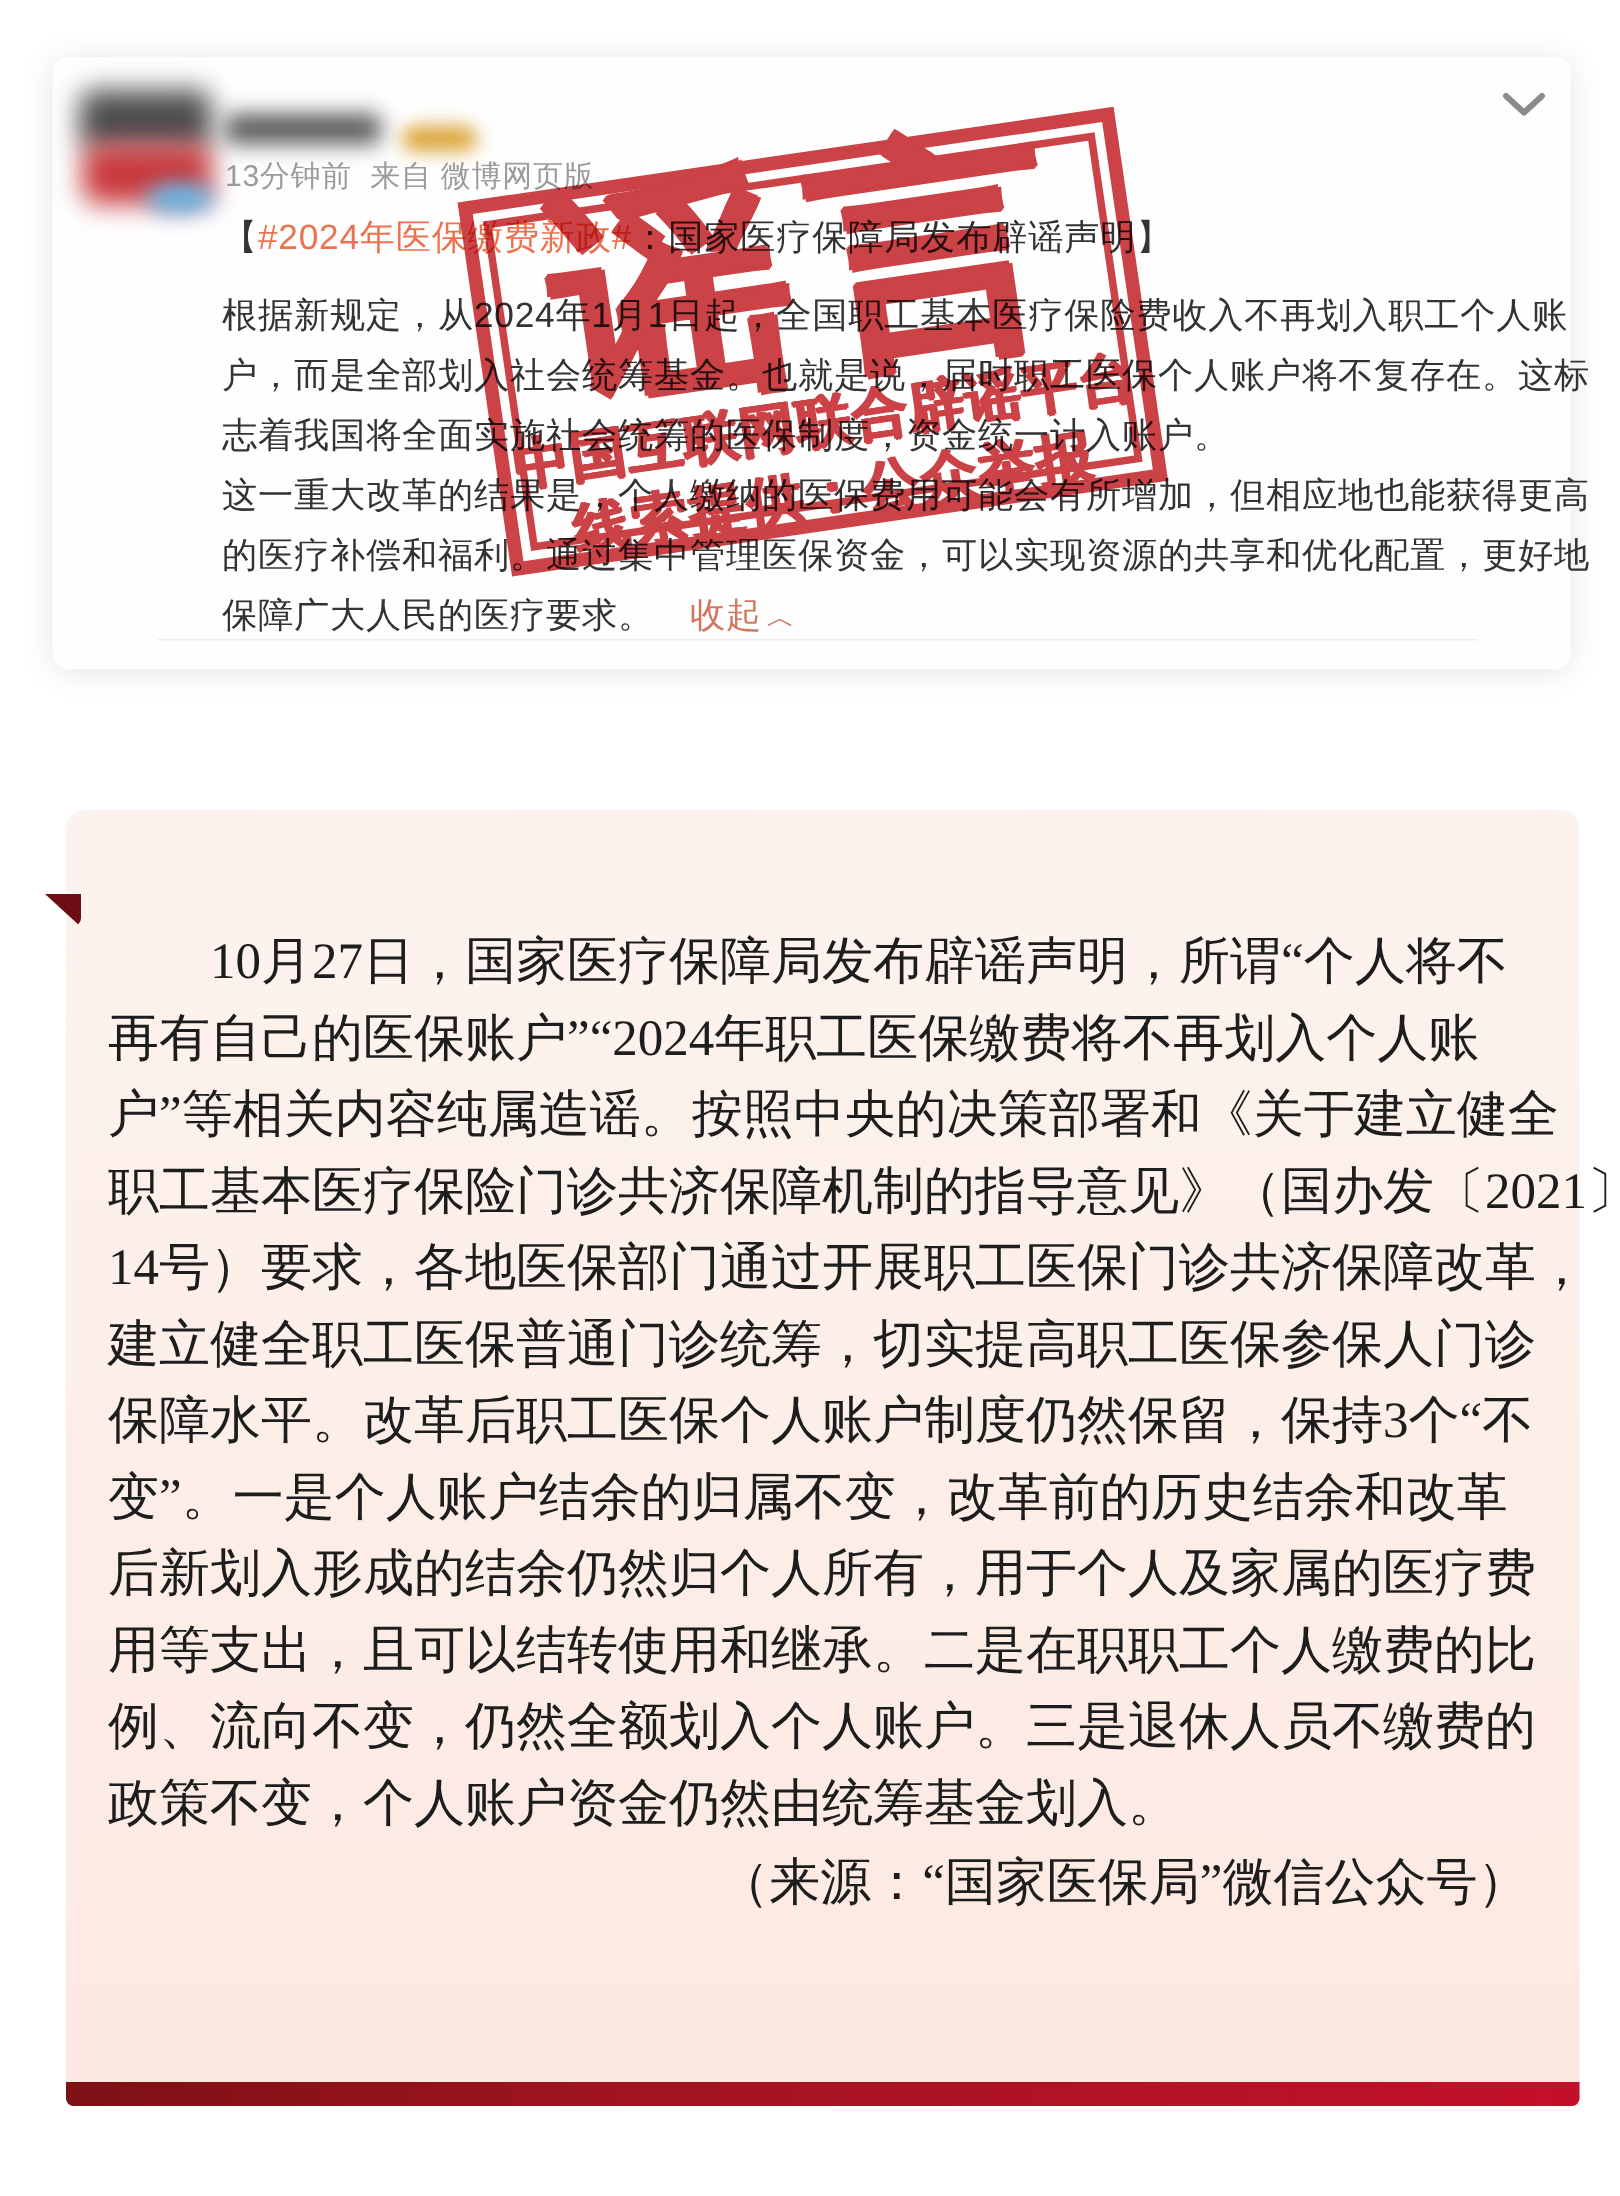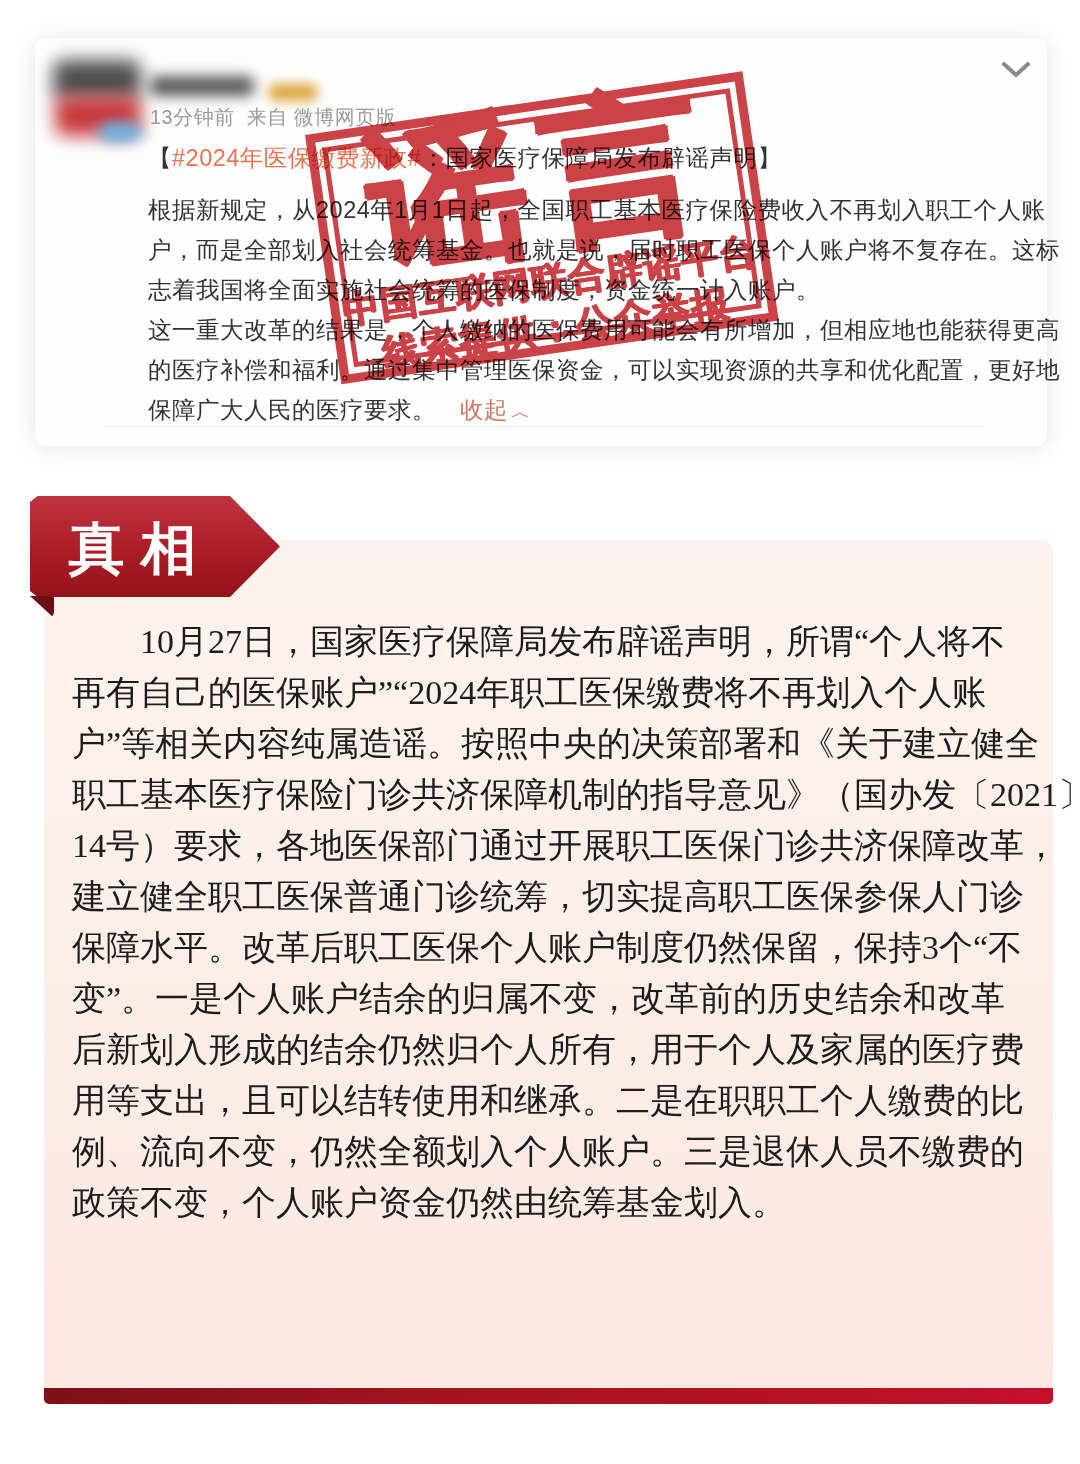--- a/index.html
+++ b/index.html
@@ -114,21 +114,19 @@
 户”等相关内容纯属造谣。按照中央的决策部署和《关于建立健全
 职工基本医疗保险门诊共济保障机制的指导意见》（国办发〔2021〕
 14号）要求，各地医保部门通过开展职工医保门诊共济保障改革，
 建立健全职工医保普通门诊统筹，切实提高职工医保参保人门诊
 保障水平。改革后职工医保个人账户制度仍然保留，保持3个“不
 变”。一是个人账户结余的归属不变，改革前的历史结余和改革
 后新划入形成的结余仍然归个人所有，用于个人及家属的医疗费
 用等支出，且可以结转使用和继承。二是在职职工个人缴费的比
 例、流向不变，仍然全额划入个人账户。三是退休人员不缴费的
 政策不变，个人账户资金仍然由统筹基金划入。</div>
+    <div class="truth-source">（来源：“国家医保局”微信公众号）</div>
     <div class="truth-bar"></div>
   </section>
 
-  <div class="truth-banner">
-    <span>真相</span>
-  </div>
   <div class="banner-fold"></div>
 
 </div>
 
 </body></html>

